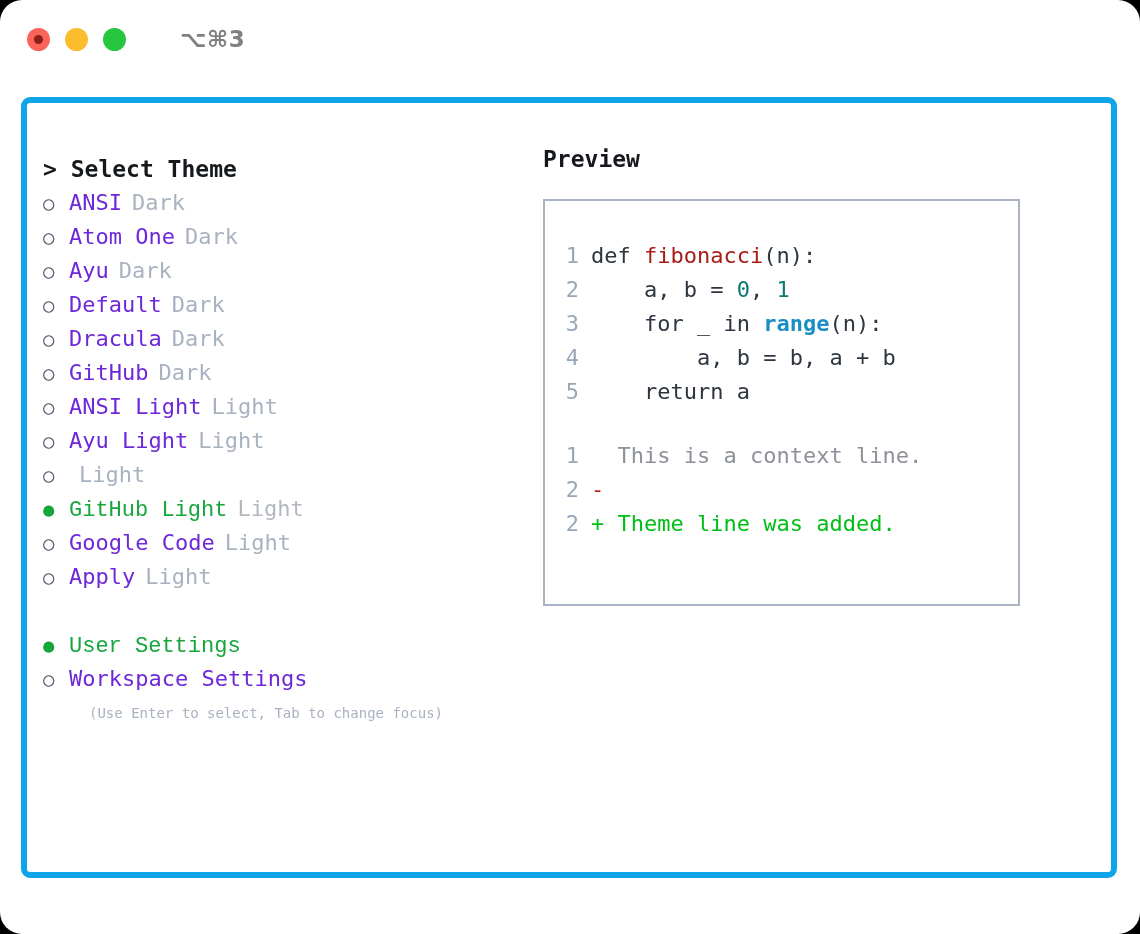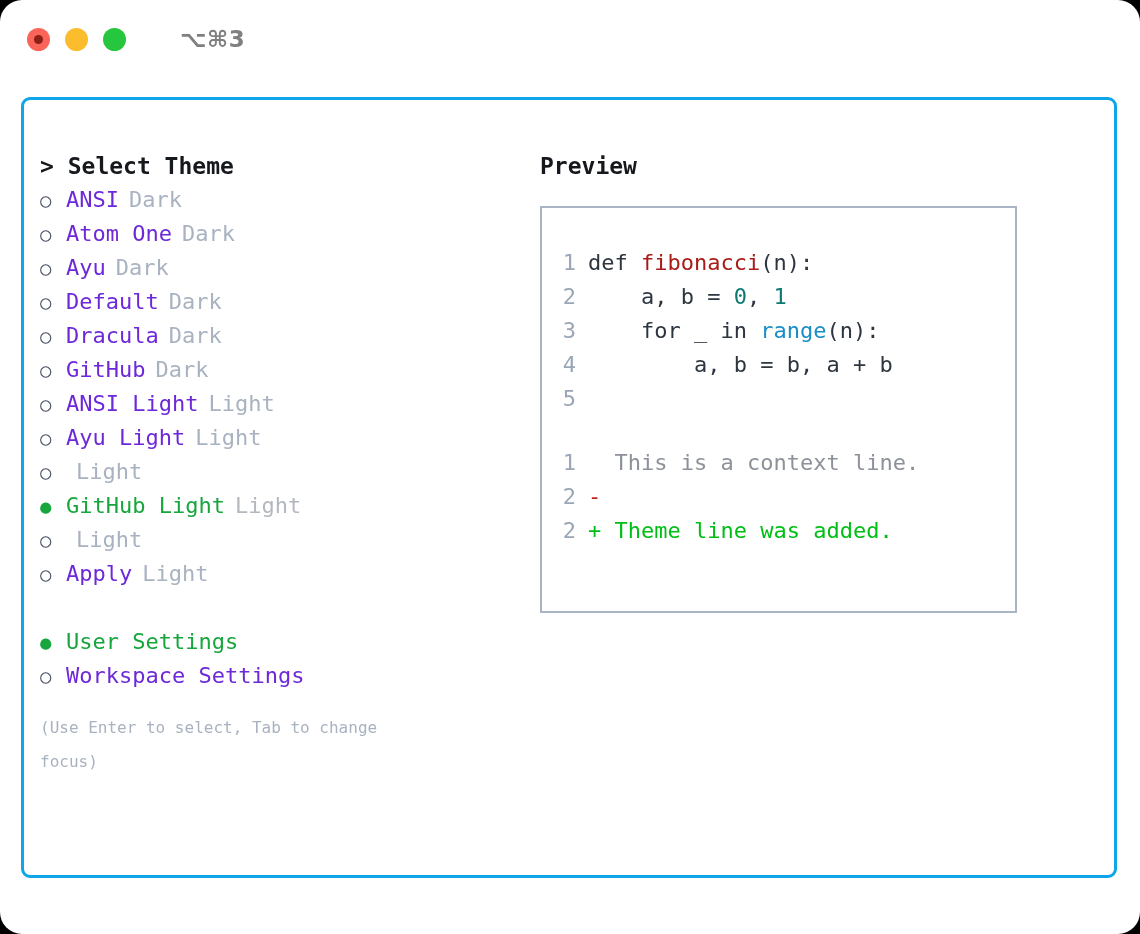--- a/index.html
+++ b/index.html
@@ -74,21 +74,21 @@
     font-family: "DejaVu Sans", "Liberation Sans", sans-serif;
   }
 
   
   .panel {
     position: absolute;
     left: 21px;
     top: 97px;
     width: 1096px;
     height: 781px;
-    border: 3px solid #0ea5e9;
+    border: 6px solid #0ea5e9;
     border-radius: 9px;
     box-sizing: border-box;
     background: #ffffff;
   }
 
   .cols {
     position: absolute;
     left: 0;
     top: 0;
     width: 100%;
@@ -124,52 +124,52 @@
     width: 26px;
     flex: 0 0 26px;
     font-size: 19px;
     line-height: 34px;
     color: #4a5568;
     text-align: left;
   }
   .bullet.sel { color: #16a63c; }
 
   .opt-label { color: #6d28d9; }
-  .opt-row.selected .opt-label { color: #16a63c; }
+  .opt-row.selected .opt-label { color: #16a63c; font-family: Liberation Mono, monospace; }
   .opt-tag {
     color: #a8b2c0;
     margin-left: 10px;
   }
   .opt-row.selected .opt-tag { color: #b3b8bf; }
 
   .apply-head {
     height: 34px;
     line-height: 34px;
     font-size: 22px;
     color: #2d3640;
     padding-left: 26px;
     white-space: pre;
   }
 
   .spacer-row { height: 34px; }
 
   .hint {
-    margin-top: 18px;
-    font-size: 16px;
+    font-size: 14px;
     line-height: 34px;
     color: #a8b2c0;
     width: 400px;
     white-space: normal;
+    text-align: right;
   }
 
   
   .right-col {
     position: absolute;
     left: 479px;
-    top: 49px;
+    top: 39px;
     width: 500px;
     padding-left: 37px;
   }
   .preview-head {
     font-size: 23px;
     font-weight: bold;
     color: #15181c;
     line-height: 34px;
     height: 34px;
     white-space: pre;
@@ -198,21 +198,21 @@
     flex: 0 0 46px;
     text-align: right;
     color: #9aa6b6;
     padding-right: 12px;
     box-sizing: border-box;
   }
   .code-text { color: #2d3640; }
 
   .tok-fn   { color: #a91b17; }
   .tok-num  { color: #0c7a72; }
-  .tok-call { color: #1a8ec4; }
+  .tok-call { color: #1a8ec4; font-weight: bold; }
 
   .diff-gap { height: 30px; }
   .diff-ctx { color: #8d9199; }
   .diff-del { color: #c41a16; }
   .diff-add { color: #00bf14; }
 </style>
 </head>
 <body>
 
 <div class="window">
@@ -235,21 +235,21 @@
             <div class="opt-row"><span class="bullet">○</span><span class="opt-label">ANSI</span><span class="opt-tag">Dark</span></div>
             <div class="opt-row"><span class="bullet">○</span><span class="opt-label">Atom One</span><span class="opt-tag">Dark</span></div>
             <div class="opt-row"><span class="bullet">○</span><span class="opt-label">Ayu</span><span class="opt-tag">Dark</span></div>
             <div class="opt-row"><span class="bullet">○</span><span class="opt-label">Default</span><span class="opt-tag">Dark</span></div>
             <div class="opt-row"><span class="bullet">○</span><span class="opt-label">Dracula</span><span class="opt-tag">Dark</span></div>
             <div class="opt-row"><span class="bullet">○</span><span class="opt-label">GitHub</span><span class="opt-tag">Dark</span></div>
             <div class="opt-row"><span class="bullet">○</span><span class="opt-label">ANSI Light</span><span class="opt-tag">Light</span></div>
             <div class="opt-row"><span class="bullet">○</span><span class="opt-label">Ayu Light</span><span class="opt-tag">Light</span></div>
             <div class="opt-row"><span class="bullet">○</span><span class="opt-tag">Light</span></div>
             <div class="opt-row selected"><span class="bullet sel">●</span><span class="opt-label">GitHub Light</span><span class="opt-tag">Light</span></div>
-            <div class="opt-row"><span class="bullet">○</span><span class="opt-tag">Light</span></div>
+            <div class="opt-row"><span class="bullet">○</span><span class="opt-label">Google Code</span><span class="opt-tag">Light</span></div>
             <div class="opt-row"><span class="bullet">○</span><span class="opt-label">Apply</span><span class="opt-tag">Light</span></div>
           </div>
 
         <div class="spacer-row"></div>
 
         <div id="apply-list">
             <div class="opt-row selected"><span class="bullet sel">●</span><span class="opt-label">User Settings</span></div>
             <div class="opt-row"><span class="bullet">○</span><span class="opt-label">Workspace Settings</span></div>
           </div>
 
@@ -257,21 +257,21 @@
       </div>
 
       <div class="right-col">
         <div class="preview-head">Preview</div>
         <div class="preview-box">
           <div id="code-block">
               <div class="code-line"><span class="ln">1</span><span class="code-text"><span>def </span><span class="tok-fn">fibonacci</span><span>(n):</span></span></div>
               <div class="code-line"><span class="ln">2</span><span class="code-text"><span>    a, b = </span><span class="tok-num">0</span><span>, </span><span class="tok-num">1</span></span></div>
               <div class="code-line"><span class="ln">3</span><span class="code-text"><span>    for _ in </span><span class="tok-call">range</span><span>(n):</span></span></div>
               <div class="code-line"><span class="ln">4</span><span class="code-text"><span>        a, b = b, a + b</span></span></div>
-              <div class="code-line"><span class="ln">5</span></div>
+              <div class="code-line"><span class="ln">5</span><span class="code-text"><span>    return a</span></span></div>
             </div>
           <div class="diff-gap"></div>
           <div id="diff-block">
               <div class="code-line"><span class="ln">1</span><span class="diff-ctx"> </span><span class="diff-ctx"> This is a context line.</span></div>
               <div class="code-line"><span class="ln">2</span><span class="diff-del">-</span></div>
               <div class="code-line"><span class="ln">2</span><span class="diff-add">+</span><span class="diff-add"> Theme line was added.</span></div>
             </div>
         </div>
       </div>
 

